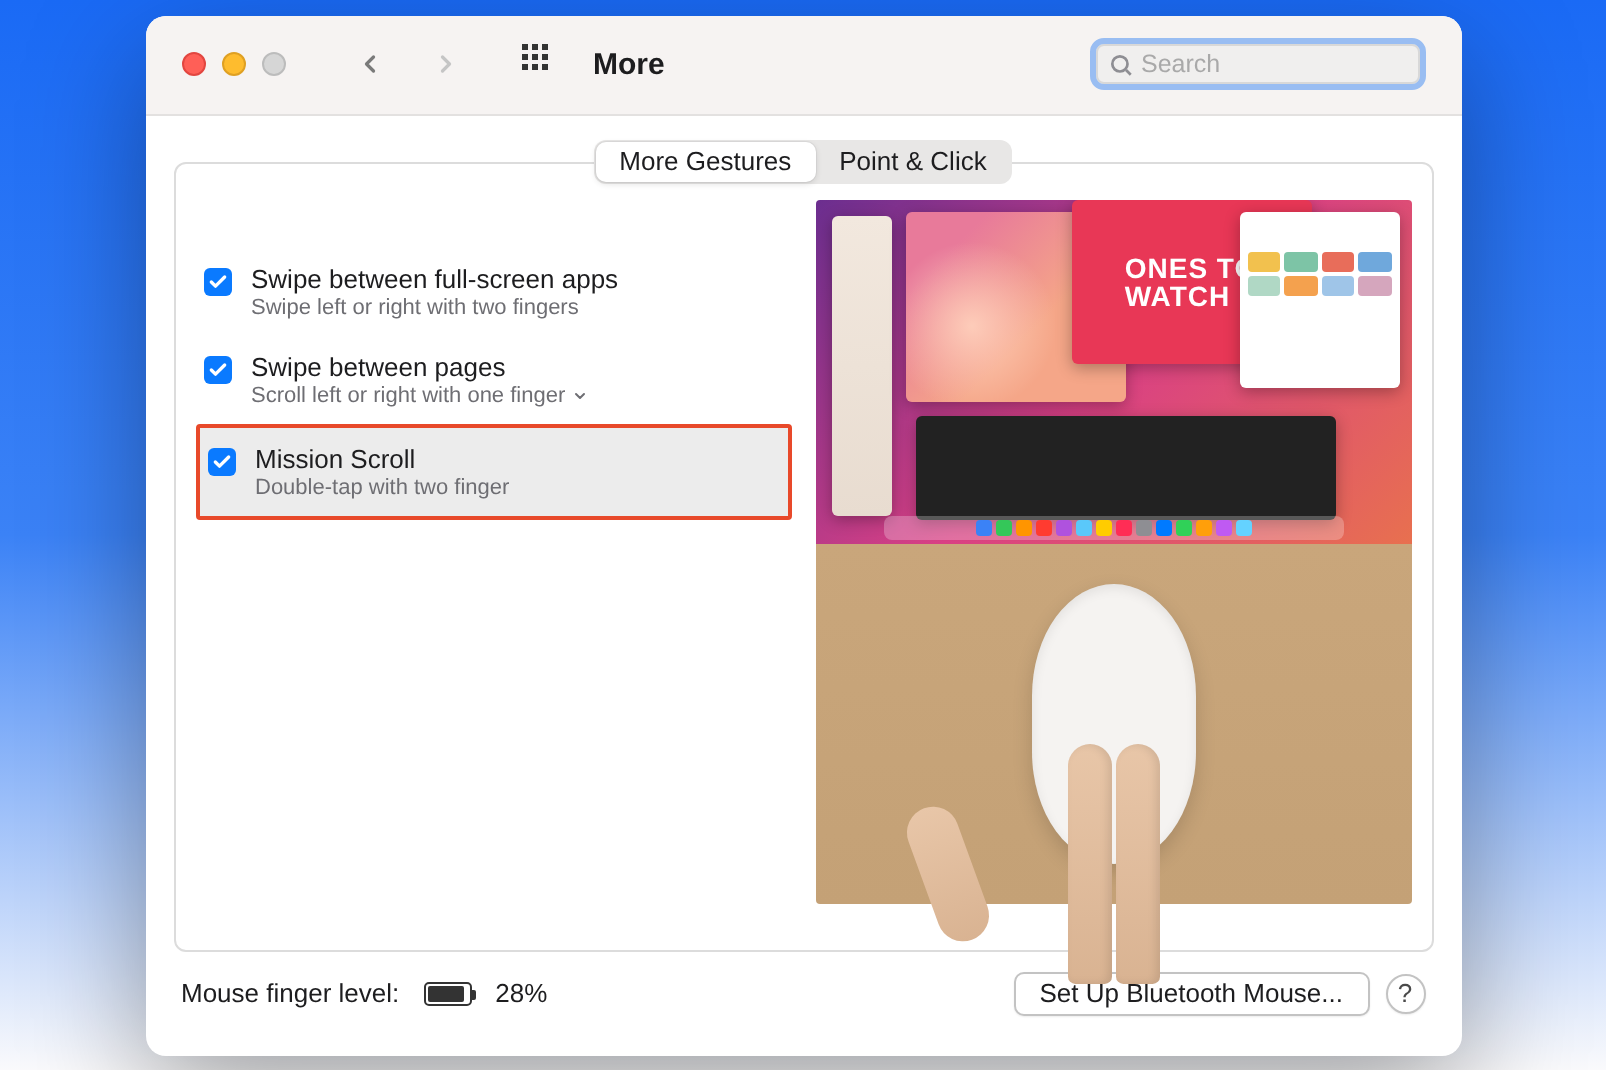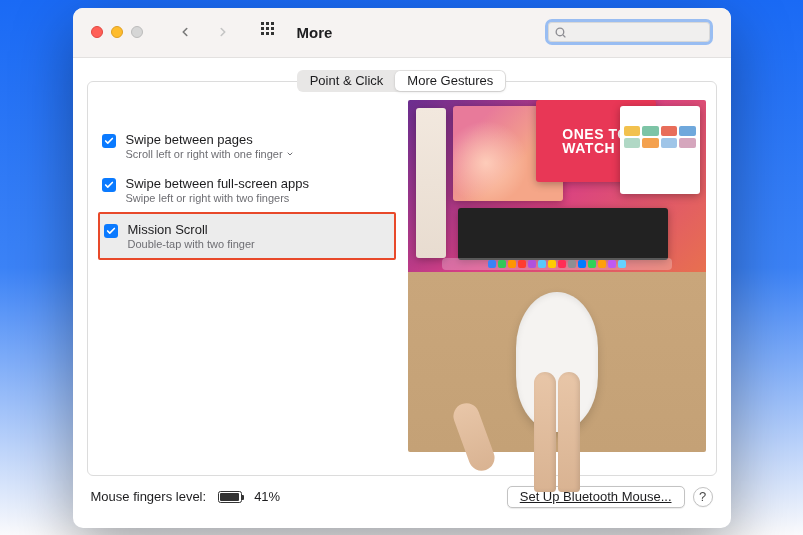--- a/index.html
+++ b/index.html
@@ -61,21 +61,21 @@
     .fingers { position:absolute; bottom:-40px; left:50%; transform:translateX(-50%); display:flex; gap:2px; }
     .finger { width: 22px; height: 120px; background: linear-gradient(#e8c6a8, #d9b392); border-radius: 12px 12px 4px 4px; box-shadow: inset -2px 0 4px rgba(0,0,0,0.1);}
     .thumb { position:absolute; bottom: -20px; left: 50%; transform: translateX(-96px) rotate(-20deg); width: 26px; height: 70px; background: linear-gradient(#e8c6a8, #d9b392); border-radius: 14px;}
 
     .footer { height: 42px; display: flex; align-items: center; padding: 0 4px; gap: 8px; }
     .battlbl { font-size: 13px; color: #1d1d1f; }
     .batticon { width: 24px; height: 12px; border: 1px solid #333; border-radius: 2.5px; position: relative; margin: 0 4px;}
     .batticon::after { content:""; position:absolute; right:-3px; top:3px; width:2px; height:5px; background:#333; border-radius: 0 1px 1px 0;}
     .battfill { position: absolute; left: 1px; top: 1px; bottom: 1px; width: 85%; background: #333; border-radius: 1px;}
     .battpct { font-size: 13px; color: #1d1d1f; }
-    .btbtn { margin-left: auto; height: 22px; padding: 0 12px; font-size: 13px; background: #fff; border: 0.5px solid #c3c3c3; border-radius: 5px; box-shadow: 0 0.5px 1px rgba(0,0,0,0.08); cursor:pointer; color:#1d1d1f;text-decoration:underline;}
+    .btbtn { margin-left: auto; height: 22px; padding: 0 12px; font-size: 13px; background: #fff; border: 0.5px solid #c3c3c3; border-radius: 5px; box-shadow: 0 0.5px 1px rgba(0,0,0,0.08); cursor:pointer; color:#1d1d1f;}
     .helpbtn { width: 20px; height: 20px; border-radius: 50%; background: #fff; border: 0.5px solid #c3c3c3; box-shadow: 0 0.5px 1px rgba(0,0,0,0.08); display:flex; align-items:center; justify-content:center; font-size: 13px; color:#4a4a4a; cursor:pointer; font-weight:500;}
   </style>
 </head>
 <body>
 
 <div class="window">
   <div class="titlebar">
     <div class="traffic">
       <div class="dot red"></div>
       <div class="dot yellow"></div>
@@ -105,60 +105,61 @@
           <rect x="5" y="10" width="3" height="3"></rect>
           <rect x="10" y="10" width="3" height="3"></rect>
         </svg>
     </div>
     <div class="title">More</div>
     <div class="searchwrap">
       <svg viewBox="0 0 24 24" fill="none" stroke="currentColor" stroke-width="2.5">
           <circle cx="11" cy="11" r="7"></circle>
           <line x1="21" y1="21" x2="16.65" y2="16.65"></line>
         </svg>
+      <input class="searchinput" placeholder="Search" style="">
     </div>
   </div>
 
   <div class="content">
     <div class="segwrap">
       <div class="segmented">
+        <div class="seg active">More Gestures</div>
         <div class="seg">Point &amp; Click</div>
-        <div class="seg active">More Gestures</div>
       </div>
     </div>
 
     <div class="panel">
       <div class="leftcol">
+
+        <div class="optrow">
+          <div class="cb">
+            <svg viewBox="0 0 24 24" fill="none" stroke="currentColor" stroke-width="4" stroke-linecap="round" stroke-linejoin="round">
+                <polyline points="20 6 9 17 4 12"></polyline>
+              </svg>
+          </div>
+          <div class="opttxt">
+            <div class="optlabel">Swipe between full-screen apps</div>
+            <div class="optsub">Swipe left or right with two fingers</div>
+          </div>
+        </div>
 
         <div class="optrow">
           <div class="cb">
             <svg viewBox="0 0 24 24" fill="none" stroke="currentColor" stroke-width="4" stroke-linecap="round" stroke-linejoin="round">
                 <polyline points="20 6 9 17 4 12"></polyline>
               </svg>
           </div>
           <div class="opttxt">
             <div class="optlabel">Swipe between pages</div>
             <div class="optsub dd">
               <span>Scroll left or right with one finger</span>
               <svg class="chev" viewBox="0 0 24 24" fill="none" stroke="currentColor" stroke-width="3" stroke-linecap="round" stroke-linejoin="round">
                   <polyline points="6 9 12 15 18 9"></polyline>
                 </svg>
             </div>
-          </div>
-        </div>
-
-        <div class="optrow">
-          <div class="cb">
-            <svg viewBox="0 0 24 24" fill="none" stroke="currentColor" stroke-width="4" stroke-linecap="round" stroke-linejoin="round">
-                <polyline points="20 6 9 17 4 12"></polyline>
-              </svg>
-          </div>
-          <div class="opttxt">
-            <div class="optlabel">Swipe between full-screen apps</div>
-            <div class="optsub">Swipe left or right with two fingers</div>
           </div>
         </div>
 
         <div class="highlighted">
           <div class="cb">
             <svg viewBox="0 0 24 24" fill="none" stroke="currentColor" stroke-width="4" stroke-linecap="round" stroke-linejoin="round">
                 <polyline points="20 6 9 17 4 12"></polyline>
               </svg>
           </div>
           <div class="opttxt">
@@ -212,22 +213,22 @@
           <div class="thumb"></div>
           <div class="fingers">
               <div class="finger"></div>
               <div class="finger"></div>
             </div>
         </div>
       </div>
     </div>
 
     <div class="footer">
-      <span class="battlbl">Mouse fingers level:</span>
+      <span class="battlbl">Mouse finger level:</span>
       <span class="batticon">
           <span class="battfill"></span>
         </span>
-      <span class="battpct">41%</span>
+      <span class="battpct">28%</span>
       <button class="btbtn">Set Up Bluetooth Mouse...</button>
       <div class="helpbtn">?</div>
     </div>
   </div>
 </div>
 
 </body></html>

